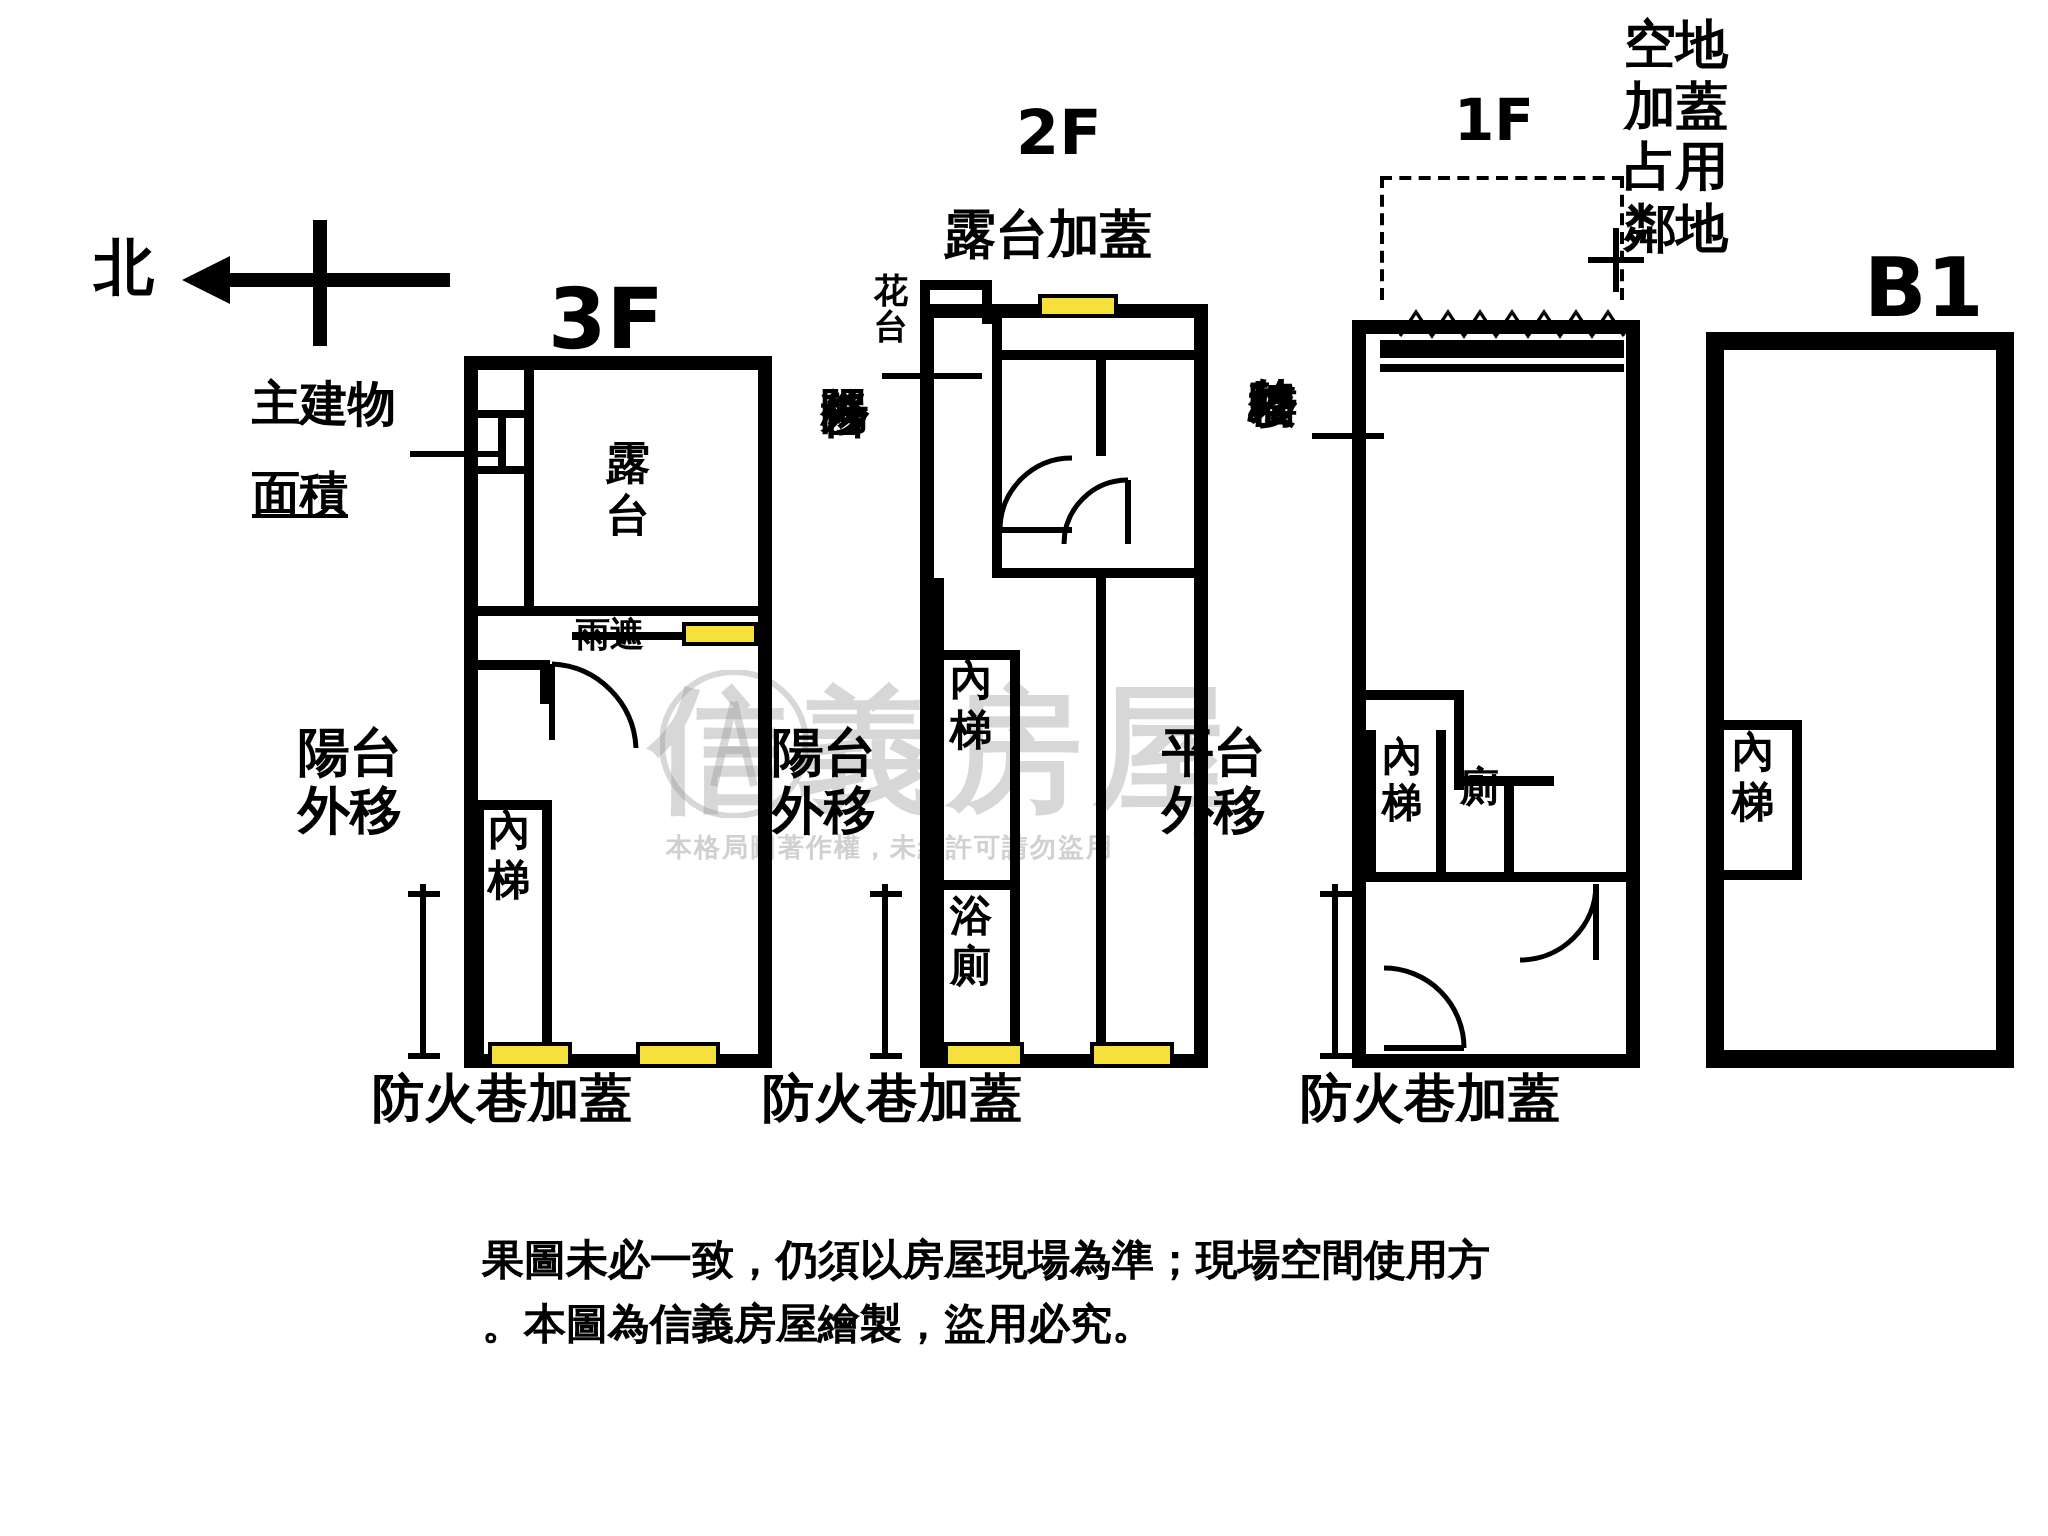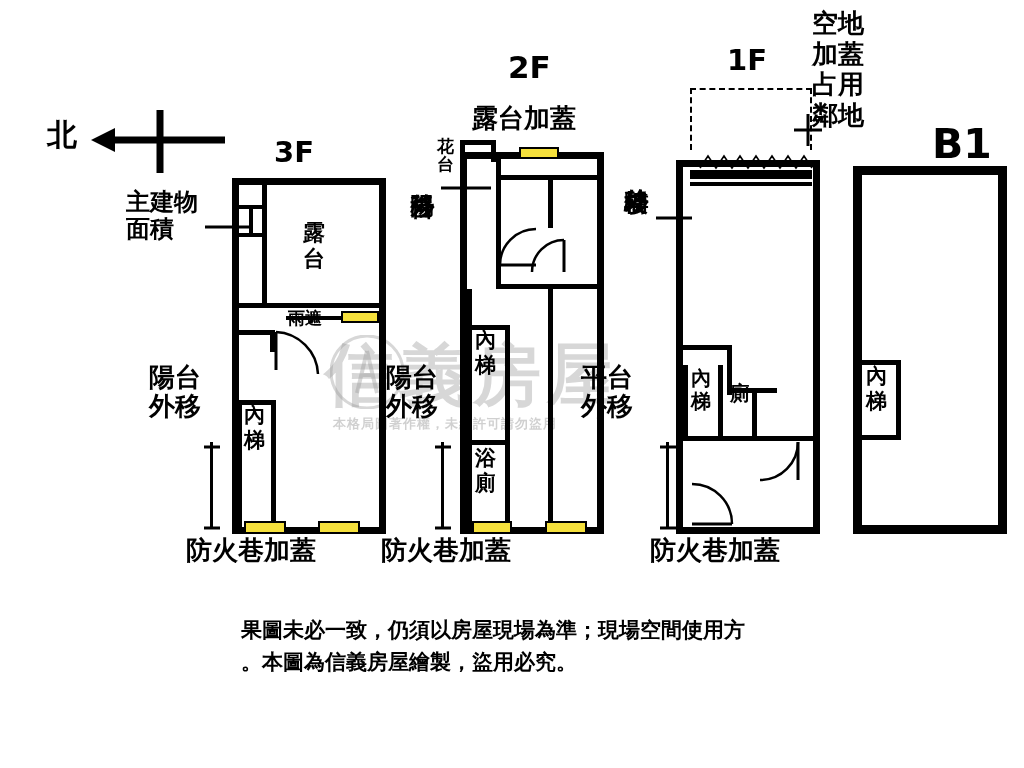--- a/index.html
+++ b/index.html
@@ -36,21 +36,21 @@
   </svg>
   <div class="wm-sub" style="left:333px;top:415px;font-size:13px;letter-spacing:1px;">本格局圖著作權，未經許可請勿盜用</div>
 
   <div class="lbl" style="left:47px;top:120px;font-size:30px;">北</div>
   <svg class="door" style="left:85px;top:105px;width:145px;height:70px;" viewBox="0 0 145 70">
     <line x1="20" y1="35" x2="140" y2="35" stroke="#000" stroke-width="7"></line>
     <polygon points="6,35 30,23 30,47" fill="#000"></polygon>
     <line x1="75" y1="5" x2="75" y2="68" stroke="#000" stroke-width="7"></line>
   </svg>
 
-  <div class="floor-title" style="left:274px;top:135px;font-size:29px;text-align:right;">3F</div>
+  <div class="floor-title" style="left:274px;top:135px;font-size:42px;text-align:right;">3F</div>
   <div class="floor-title" style="left:508px;top:49px;font-size:31px;">2F</div>
   <div class="floor-title" style="left:727px;top:43px;font-size:29px;">1F</div>
   <div class="floor-title" style="left:932px;top:120px;font-size:41px;">B1</div>
 
   <div class="wall" style="left:232px;top:178px;width:7px;height:356px;"></div>
   <div class="wall" style="left:379px;top:178px;width:7px;height:356px;"></div>
   <div class="wall" style="left:232px;top:178px;width:154px;height:7px;"></div>
   <div class="wall" style="left:232px;top:527px;width:154px;height:7px;"></div>
 
   <div class="wall" style="left:232px;top:303px;width:154px;height:5px;"></div>
@@ -78,21 +78,21 @@
   <div class="yellow" style="left:318px;top:521px;width:42px;height:13px;"></div>
 
   <div class="dim" style="left:210px;top:442px;width:3px;height:86px;"></div>
   <svg class="door" style="left:200px;top:435px;width:24px;height:100px;" viewBox="0 0 24 100">
     <line x1="4" y1="12" x2="20" y2="12" stroke="#000" stroke-width="3"></line>
     <line x1="4" y1="93" x2="20" y2="93" stroke="#000" stroke-width="3"></line>
   </svg>
 
   <div class="lbl" style="left:126px;top:190px;font-size:24px;">
     <div>主建物</div>
-    <div style="margin-top:3px;">面積</div>
+    <div style="margin-top:21px;text-decoration:underline;">面積</div>
   </div>
   <svg class="door" style="left:205px;top:222px;width:45px;height:10px;" viewBox="0 0 45 10">
     <line x1="0" y1="5" x2="45" y2="5" stroke="#000" stroke-width="3"></line>
   </svg>
 
   <div class="lbl" style="left:303px;top:222px;font-size:22px;text-align:center;">
     <div>露</div>
     <div style="margin-top:4px;">台</div>
   </div>
   <div class="lbl" style="left:288px;top:310px;font-size:17px;">雨遮</div>

